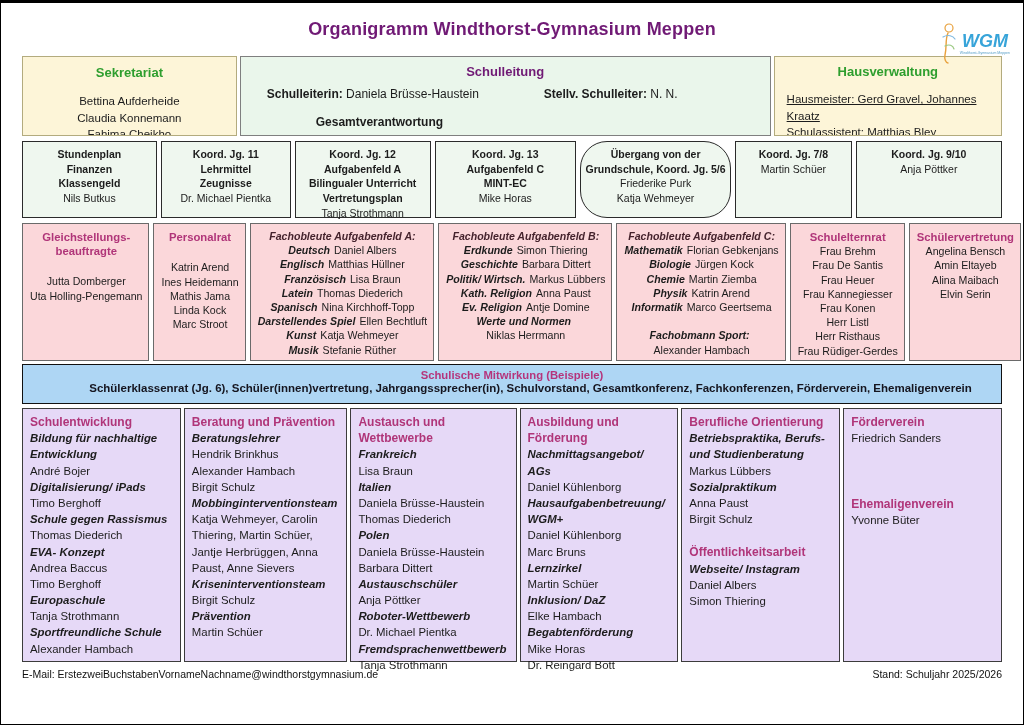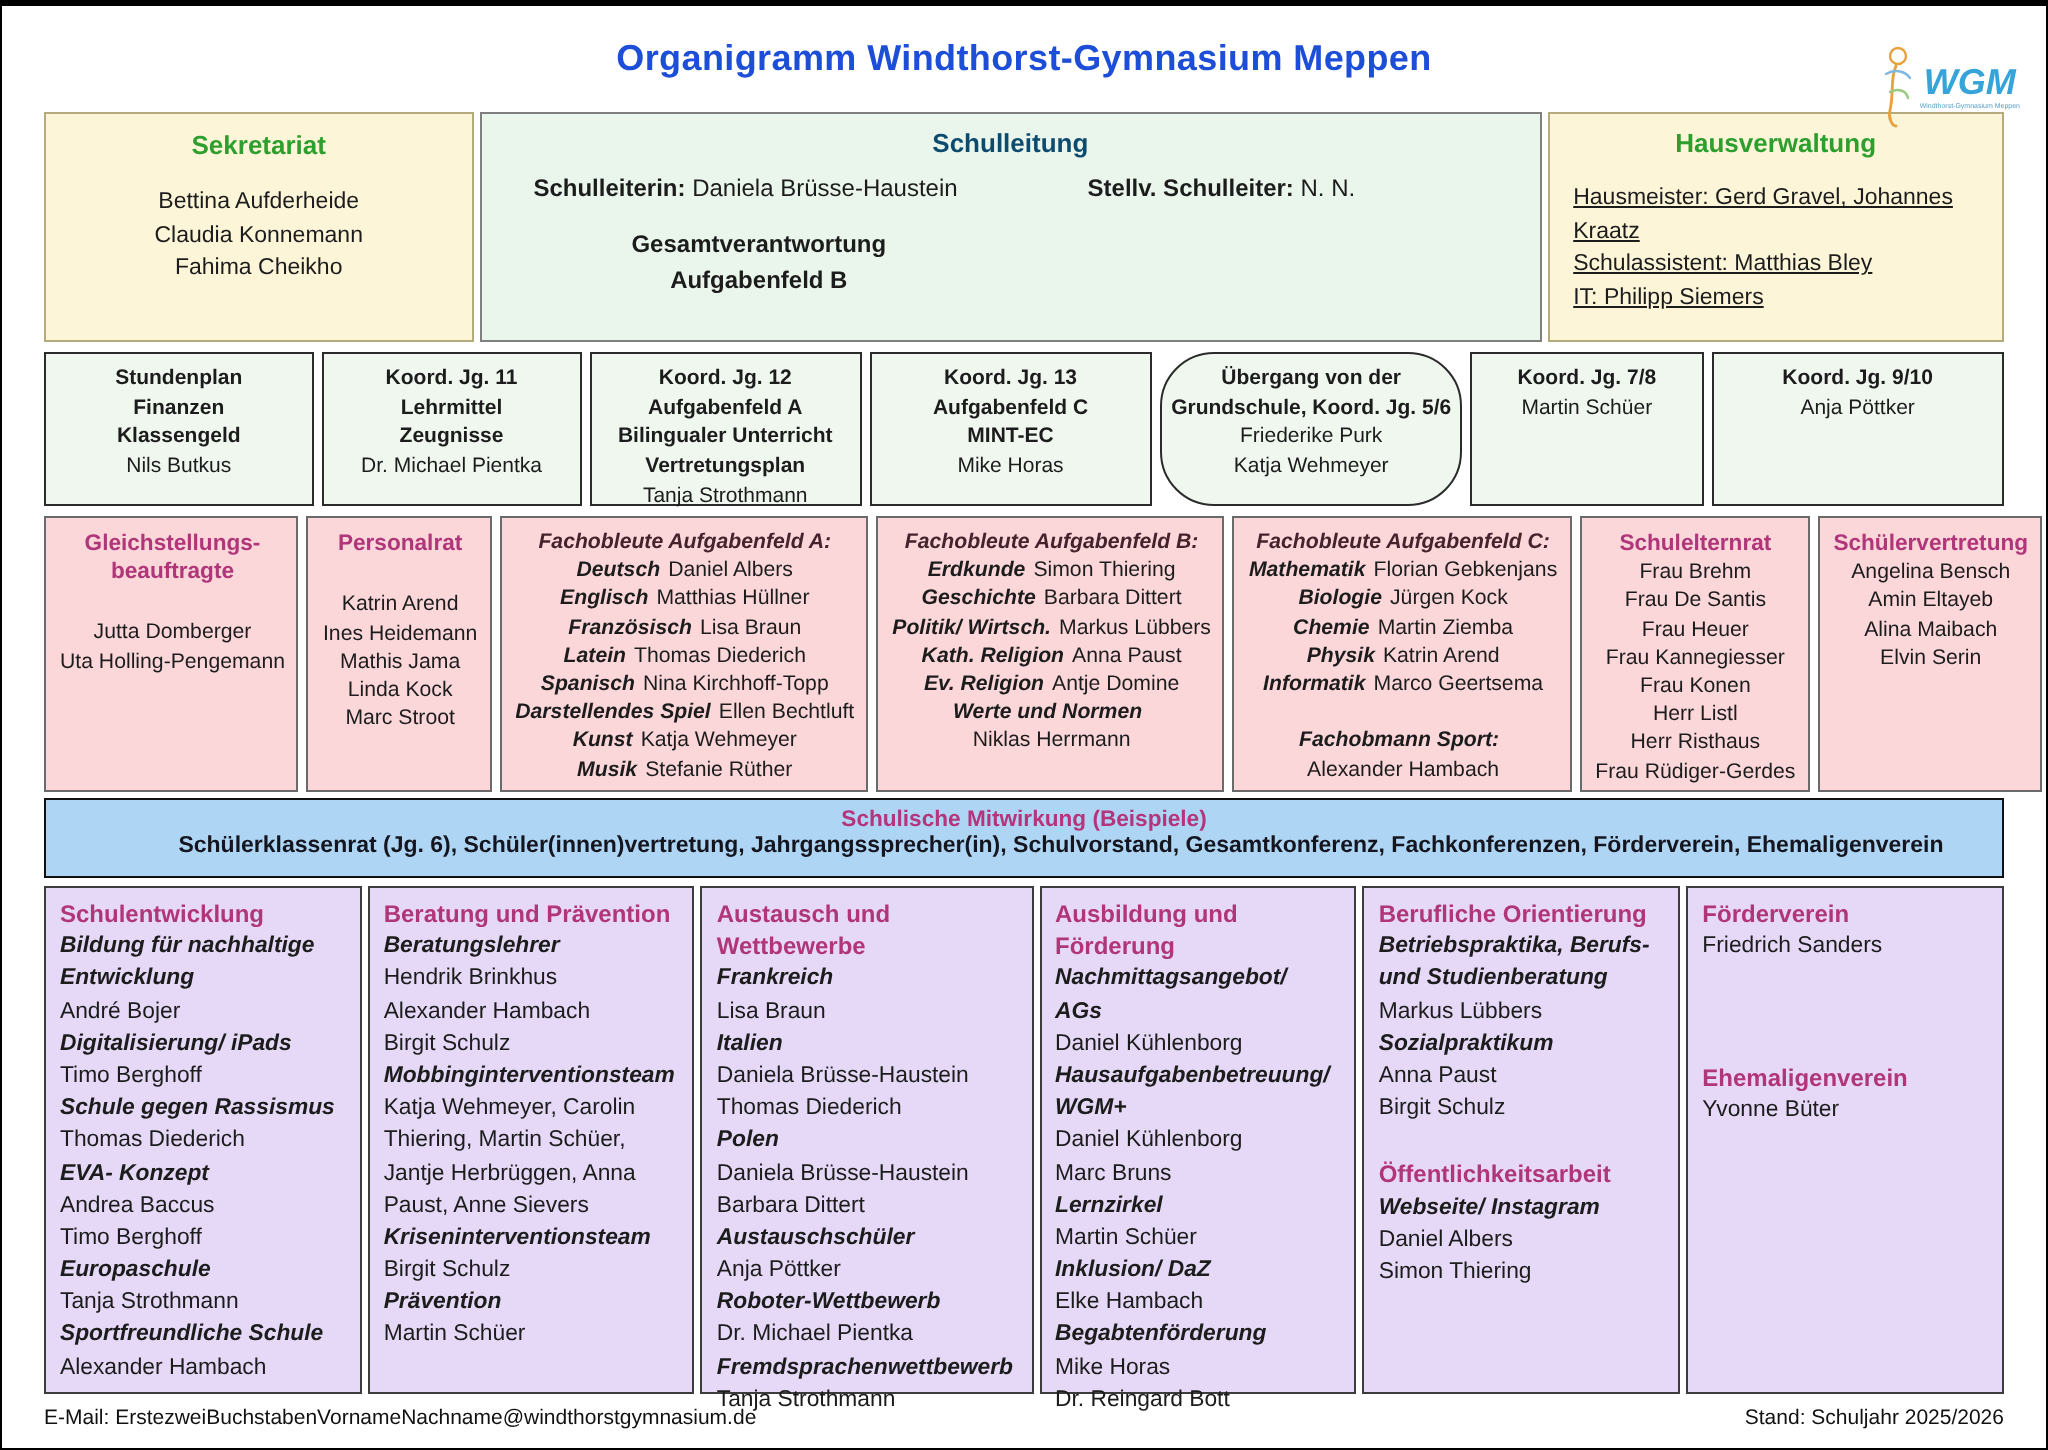--- a/index.html
+++ b/index.html
@@ -4,40 +4,40 @@
 <style>
   * { margin:0; padding:0; box-sizing:border-box; }
   body { background:#888; font-family:"Liberation Sans", sans-serif; color:#1c1c1c; }
   .page {
     width:1024px; height:725px; background:#fff; position:relative;
     border:1px solid #000; border-top:3px solid #000;
     padding:0 21px; overflow:hidden;
   }
   
   .header { height:53px; position:relative; display:flex; align-items:center; justify-content:center; }
-  .page-title { font-size:18px; font-weight:600; letter-spacing:0.2px; color:#1d4ed8; }
+  .page-title { font-size:18px; font-weight:600; letter-spacing:0.2px; color:#701a75; }
   .logo { position:absolute; right:-8px; top:19px; display:flex; align-items:flex-start; }
   .logo-textwrap { display:flex; flex-direction:column; align-items:center; margin-top:10px; }
   .logo-text { color:#37a4d9; font-size:18px; font-weight:600; font-style:italic; line-height:1; }
   .logo-caption { color:#5aa0c8; font-size:3.5px; white-space:nowrap; margin-top:1px; }
   
   .row { display:flex; }
   .box { border:1px solid #6e6e6e; overflow:hidden; }
   .box-title { font-weight:700; }
   .line { min-height:1.3em; }
   .bi { font-weight:700; font-style:italic; }
   .bi:not(:empty) { margin-right:4px; }
   .bold { font-weight:700; }
   
-  .top-row { gap:3px; height:115px; }
+  .top-row { gap:3px; height:80px; }
   .top-row .box { padding-top:7px; }
   .box.cream { background:#fdf5d8; border-color:#b3ab7e; }
   .box.mint  { background:#eaf6eb; border-color:#7f7f7f; }
   .green-title { color:#2e9e2e; font-size:13px; text-align:center; margin-bottom:10px; }
-  .mint .green-title { color:#0c4a6e; margin-bottom:8px; }
+  .mint .green-title { color:#701a75; margin-bottom:8px; }
   .sekretariat { flex:218 1 0; text-align:center; font-size:11.5px; line-height:1.45; }
   .schulleitung { flex:542 1 0; font-size:12px; }
   .sl-row { display:flex; justify-content:space-between; padding:0 92px 0 26px; }
   .sl-resp { margin:12px 0 0 75px; text-align:center; display:inline-block; font-size:12px; line-height:1.5; }
   .hausverwaltung { flex:232 1 0; font-size:11.5px; }
   .hausverwaltung .left-lines { padding:2px 10px 0 12px; line-height:1.45;text-decoration:underline; }
   
   .coord-row { gap:4px; height:77px; margin-top:5px; }
   .coord-row > div { background:#eff7ef; border:1px solid #2b2b2b; text-align:center; padding-top:5px; font-size:10.5px; line-height:1.4; }
   .coord-row > div .line { white-space:nowrap; }

